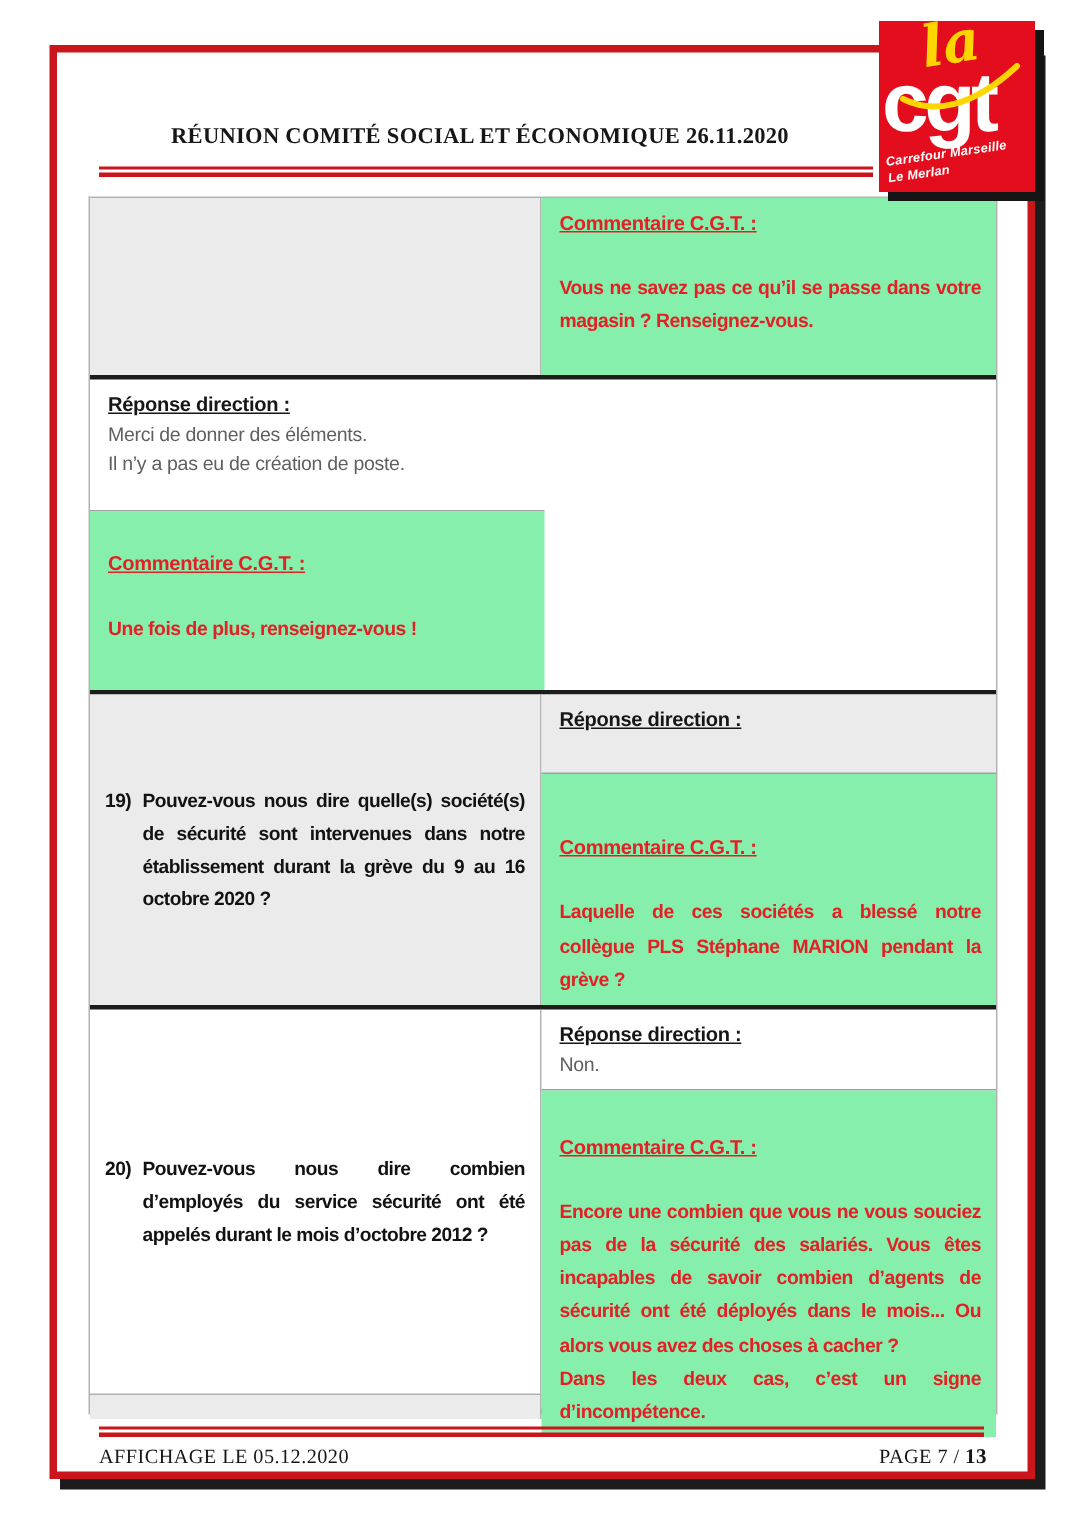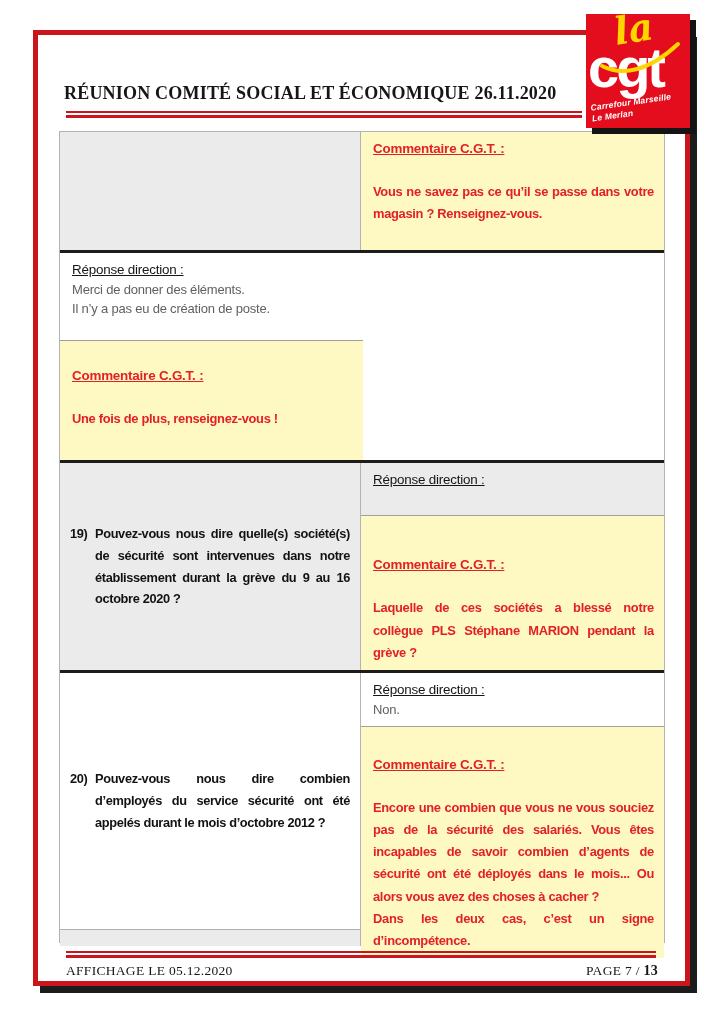--- a/index.html
+++ b/index.html
@@ -10,22 +10,22 @@
   html,body{width:724px;height:1024px;background:#fff;overflow:hidden;}
   body{font-family:"Liberation Sans",sans-serif;position:relative;color:#111;}
 
   
   .frame{
     position:absolute;left:33px;top:30px;width:657px;height:956px;background:#fff;
     border:5px solid var(--accent-red);
     box-shadow:7px 7px 0 var(--line-black);
   }
   .title{
-    position:absolute;top:48px;left:26px;width:512px;text-align:left;
-    font-family:"Liberation Serif",serif;font-weight:700;font-size:18px;
+    position:absolute;top:48px;left:26px;width:512px;text-align:center;
+    font-family:"Liberation Serif",serif;font-weight:700;font-size:15px;
     letter-spacing:0.2px;color:#161616;white-space:nowrap;
   }
   .dblrule{border-top:2px solid var(--accent-red);border-bottom:3px solid var(--accent-red);height:7px;}
   .title-rule{position:absolute;top:76px;left:28px;width:516px;}
 
   
   .table{
     position:absolute;left:21px;top:96px;width:606px;
     border:1px solid var(--border-gray);border-bottom:none;background:#fff;
   }
@@ -41,24 +41,24 @@
   }
   .gray{background:var(--cell-gray);}
   .qwrap{display:flex;width:100%;
     font-weight:700;font-size:12.8px;line-height:1.7;letter-spacing:-0.35px;color:#121212;}
   .qnum{flex:none;width:25px;}
   .qtext{flex:1;text-align:justify;}
 
   .rcell{width:303px;flex:none;display:flex;flex-direction:column;}
   .repcell{padding:9px 10px 6px 12px;border-bottom:1px solid #9f9f9f;}
   .r18 .repcell{height:88px;} .r19 .repcell{height:78px;} .r20 .repcell{height:75px;}
-  .ccell{flex:1;padding:8px 10px 6px 12px;background:#fef9c3;}
+  .ccell{flex:1;padding:8px 10px 6px 12px;background:#86efac;}
   .c0{padding-top:9px;} .c18{padding-top:27px;} .c19{padding-top:41px;} .c20{padding-top:30px;}
 
-  .rtitle{font-weight:400;font-size:13.4px;text-decoration:underline;color:#161616;letter-spacing:-0.2px;}
+  .rtitle{font-weight:700;font-size:13.4px;text-decoration:underline;color:#161616;letter-spacing:-0.2px;}
   .rtext{margin-top:4px;color:var(--muted-text);font-size:13px;line-height:1.45;
     letter-spacing:-0.2px;white-space:pre-line;}
   .ctitle{font-weight:700;font-size:13.4px;text-decoration:underline;color:var(--text-red);letter-spacing:-0.2px;}
   .ctext{margin-top:25px;color:var(--text-red);font-weight:700;font-size:12.9px;line-height:1.72;
     letter-spacing:-0.3px;text-align:justify;white-space:pre-line;}
 
   
   .footer-rule{position:absolute;top:916px;left:28px;width:590px;}
   .footer{
     position:absolute;top:928px;left:28px;width:592px;display:flex;justify-content:space-between;

